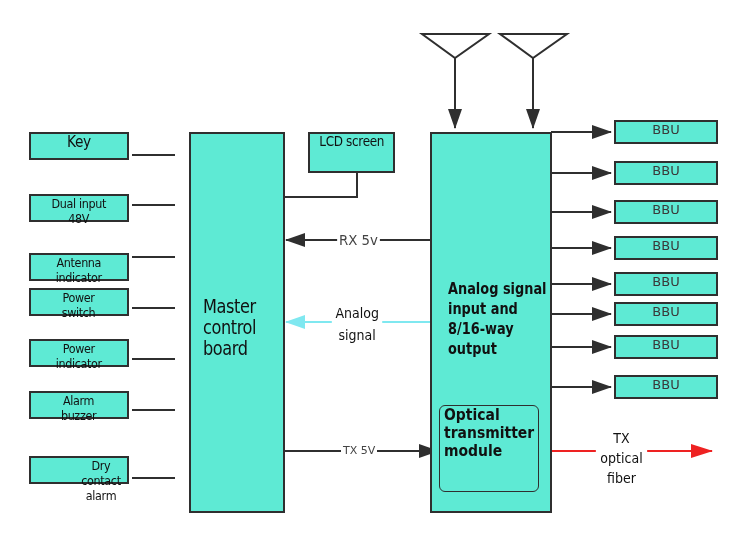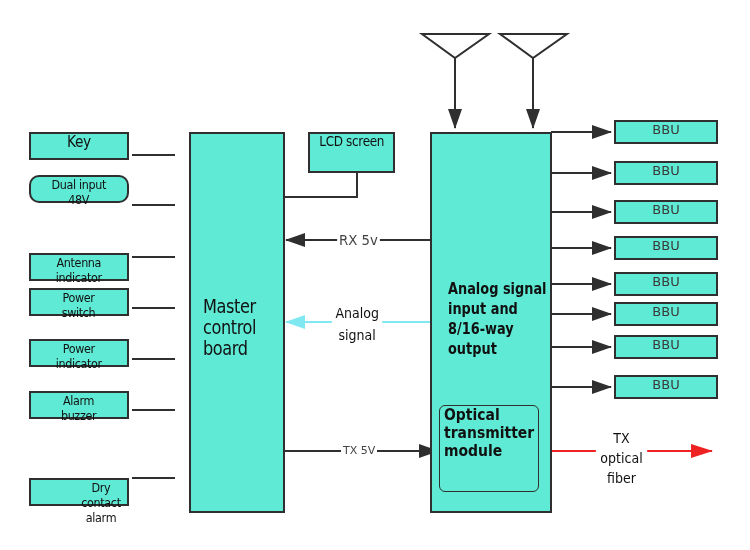--- a/index.html
+++ b/index.html
@@ -147,41 +147,41 @@
         <line x1="551" x2="611" y1="284" y2="284" stroke="#2f2f2f" stroke-width="2" marker-end="url(#arrow-big)"></line>
         <line x1="551" x2="611" y1="314" y2="314" stroke="#2f2f2f" stroke-width="2" marker-end="url(#arrow-big)"></line>
         <line x1="551" x2="611" y1="347" y2="347" stroke="#2f2f2f" stroke-width="2" marker-end="url(#arrow-big)"></line>
         <line x1="551" x2="611" y1="387" y2="387" stroke="#2f2f2f" stroke-width="2" marker-end="url(#arrow-big)"></line>
       </g>
   </svg>
 
   <div id="key-box" class="box left-box" style="top:132px;">
     <span class="cond">Key</span>
   </div>
-  <div class="box left-box" style="top:175px;border-radius:10px;">
+  <div class="box left-box" style="top:194px;">
     <span class="cond">Dual input
 48V</span>
   </div>
   <div class="box left-box" style="top:253px;">
     <span class="cond">Antenna
 indicator</span>
   </div>
   <div class="box left-box" style="top:288px;">
     <span class="cond">Power
 switch</span>
   </div>
   <div class="box left-box" style="top:339px;">
     <span class="cond">Power
 indicator</span>
   </div>
   <div class="box left-box" style="top:391px;">
     <span class="cond">Alarm
 buzzer</span>
   </div>
-  <div class="box left-box" style="top:478px;padding-left:44px;">
+  <div class="box left-box" style="top:456px;padding-left:44px;">
     <span class="cond">Dry contact
 alarm</span>
   </div>
 
   <div class="box" style="left:189px; top:132px; width:96px; height:381px;"></div>
   <div class="master-title">Master
 control
 board</div>
 
   <div class="box" style="left:308px; top:132px; width:87px; height:41px;">

